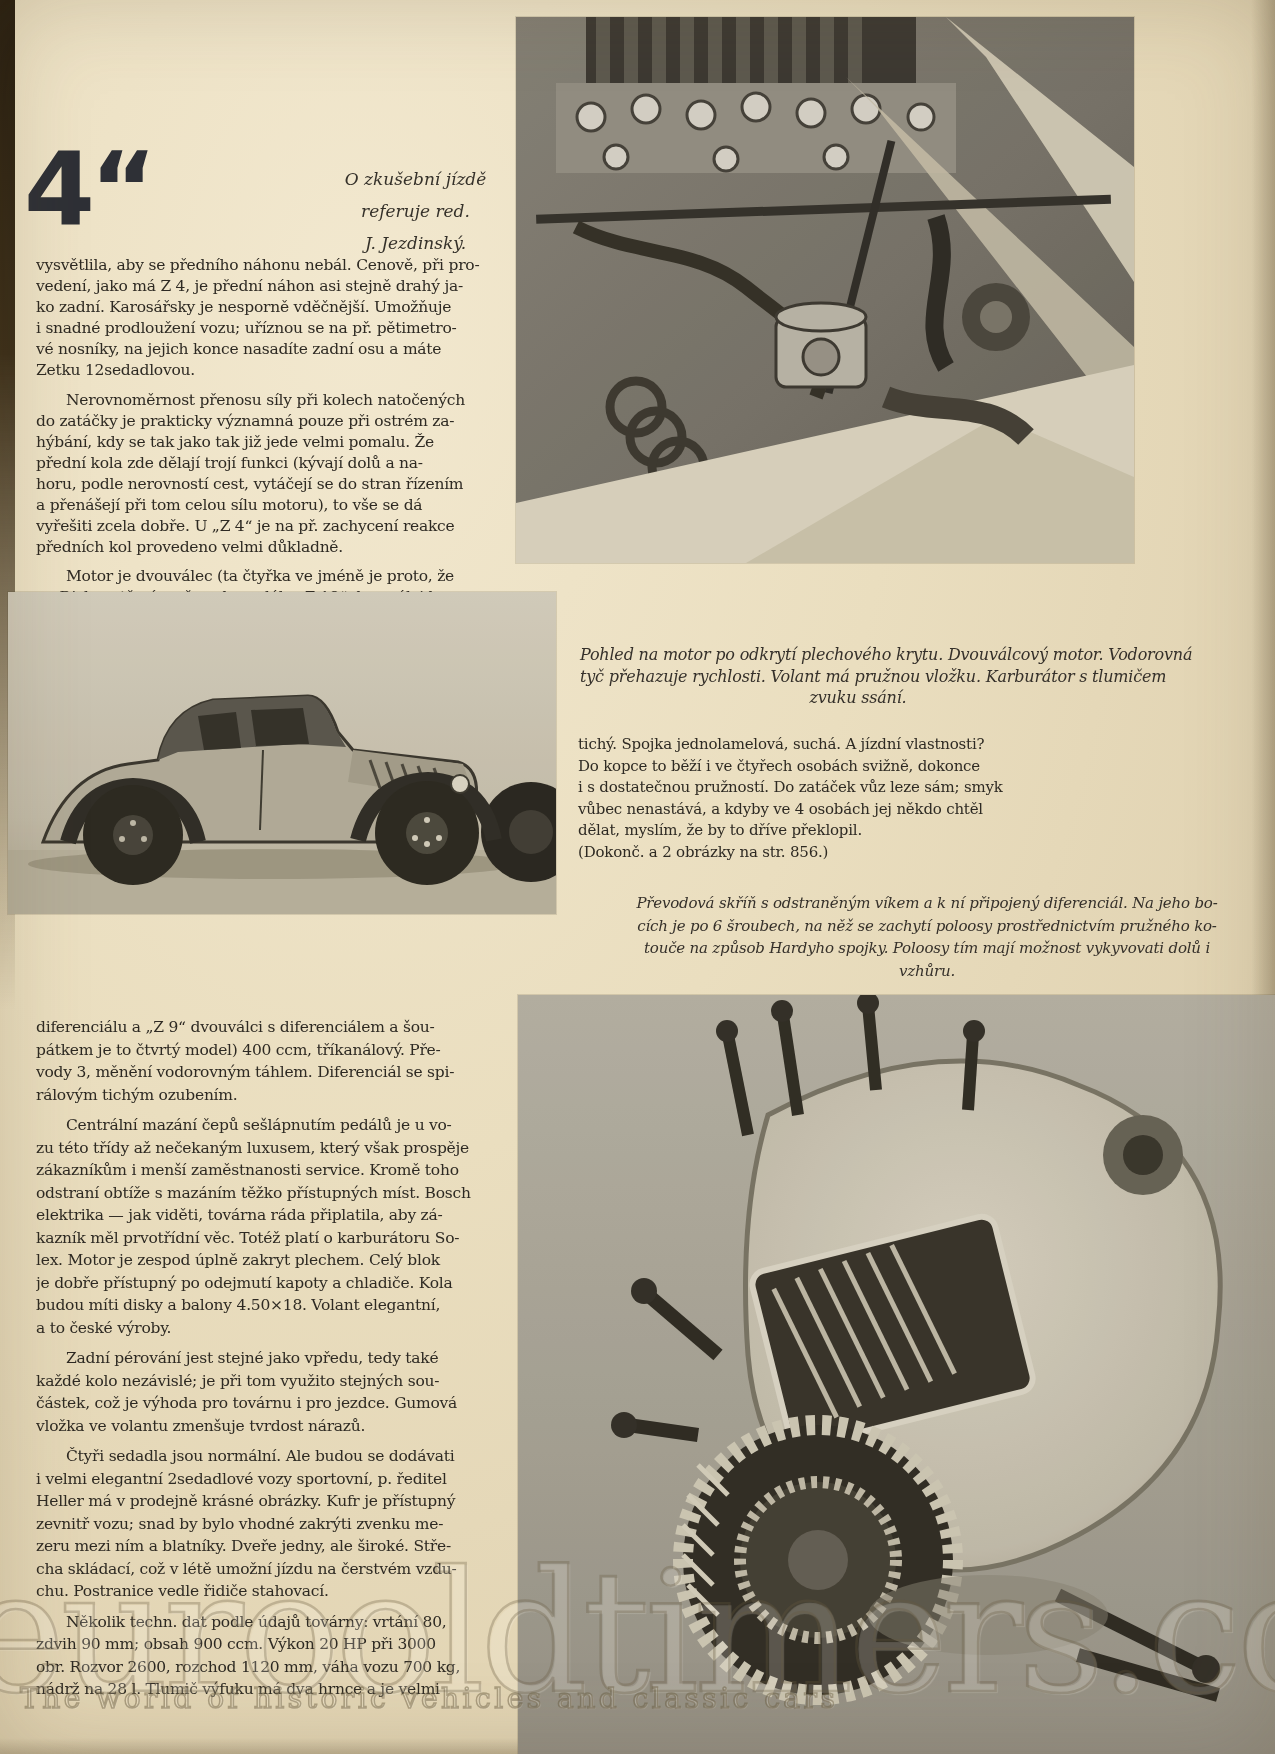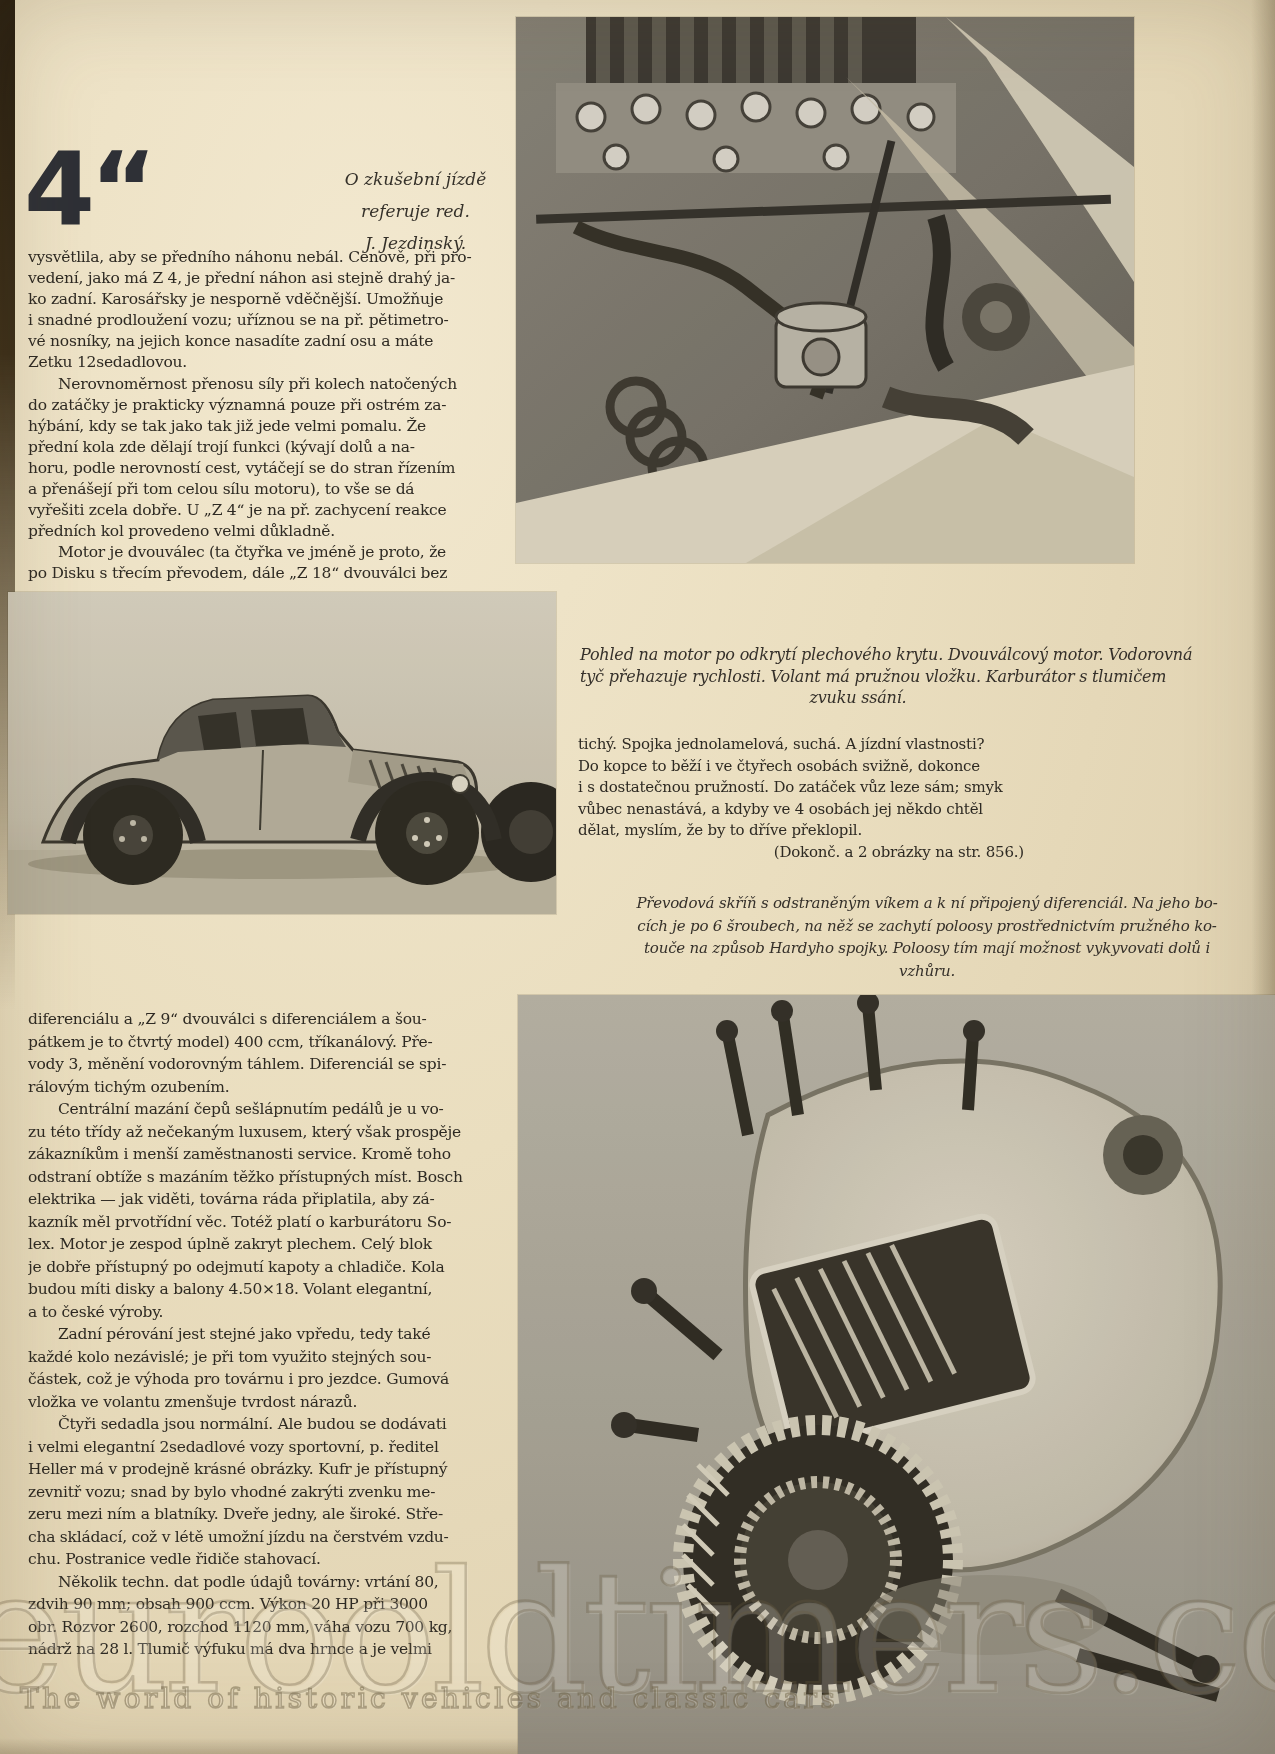--- a/index.html
+++ b/index.html
@@ -17,33 +17,33 @@
   .edge-bottom{position:absolute;left:0;bottom:0;width:100%;height:16px;
     background:linear-gradient(to top, rgba(88,74,48,.25), rgba(88,74,48,0));}
 
   .abs{position:absolute;}
   .masthead{left:24px;top:148px;font-family:"DejaVu Sans",sans-serif;font-weight:bold;
     font-size:102px;line-height:.82;letter-spacing:-5px;color:#2e3036;}
   .byline{left:313px;top:163px;width:205px;text-align:center;font-style:italic;
     font-size:17px;line-height:32px;white-space:pre;color:#35312a;}
 
   .bodytext{font-size:15.5px;letter-spacing:-0.25px;color:#2e2a23;}
-  .bodytext p{margin:0;white-space:pre;overflow:hidden;}
+  .bodytext p{margin:8px;white-space:pre;overflow:hidden;}
   .block-a{left:28px;top:247px;width:500px;line-height:21.1px;}
   .block-b{left:28px;top:1008px;width:500px;line-height:22.5px;}
   .indent{text-indent:30px;}
 
   .caption{font-style:italic;text-align:center;white-space:pre;color:#35302a;}
   .caption-car{left:18px;top:928px;width:500px;font-size:14px;line-height:20px;}
   .caption-engine{left:580px;top:644px;width:556px;font-size:16px;line-height:21.5px;letter-spacing:-0.2px;}
   .caption-gearbox{left:583px;top:892px;width:688px;font-size:15px;line-height:22.5px;letter-spacing:-0.2px;}
 
   .right-col{left:578px;top:734px;width:460px;font-size:15px;line-height:21.5px;letter-spacing:-0.2px;color:#2e2a23;}
   .right-col .lines{white-space:pre;}
-  .right-col .closing{text-align:right;padding-right:14px;}
+  .right-col .closing{padding-right:14px;}
 
   .photo{position:absolute;overflow:hidden;box-shadow:0 0 0 1px rgba(70,60,40,.15);}
   .photo svg{display:block;}
   .photo-engine{left:516px;top:17px;width:618px;height:546px;}
   .photo-car{left:8px;top:592px;width:548px;height:322px;}
   .photo-gearbox{left:518px;top:995px;width:757px;height:759px;}
 
   .wm{position:absolute;white-space:nowrap;color:transparent;pointer-events:none;
       font-family:"DejaVu Serif",serif;}
   .wm-domain{left:-34px;top:1535px;font-size:168px;letter-spacing:-5px;

